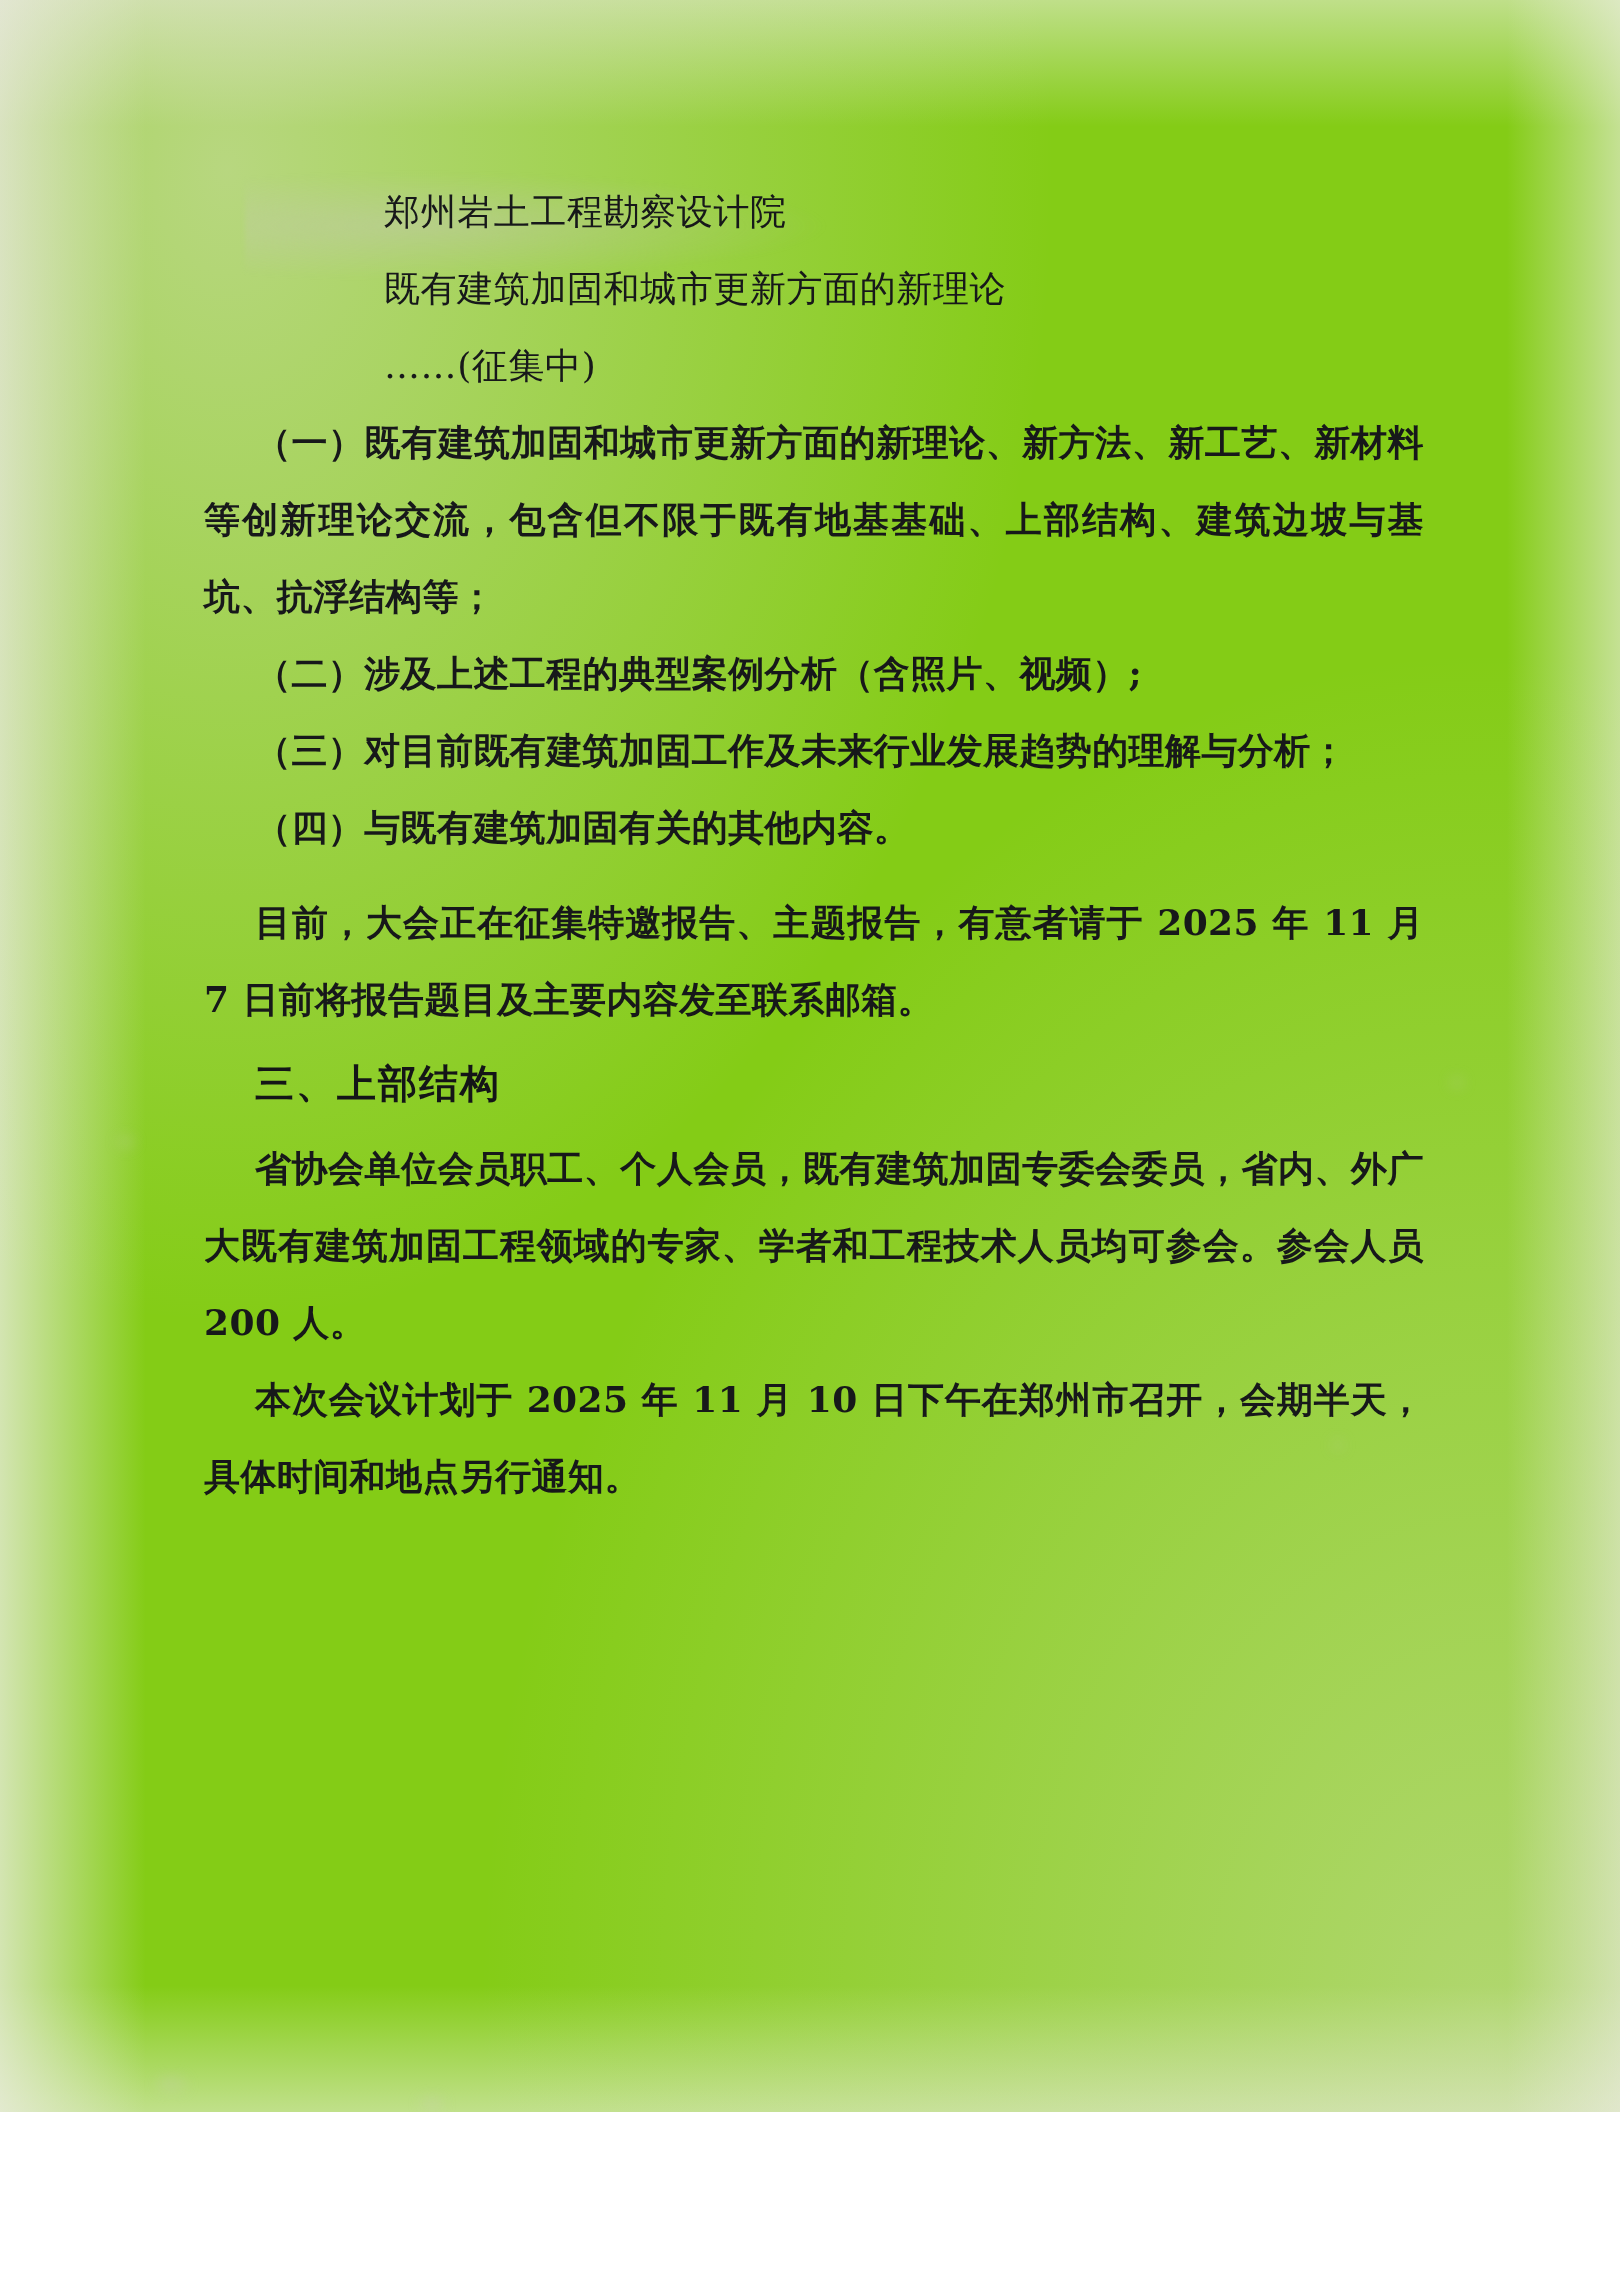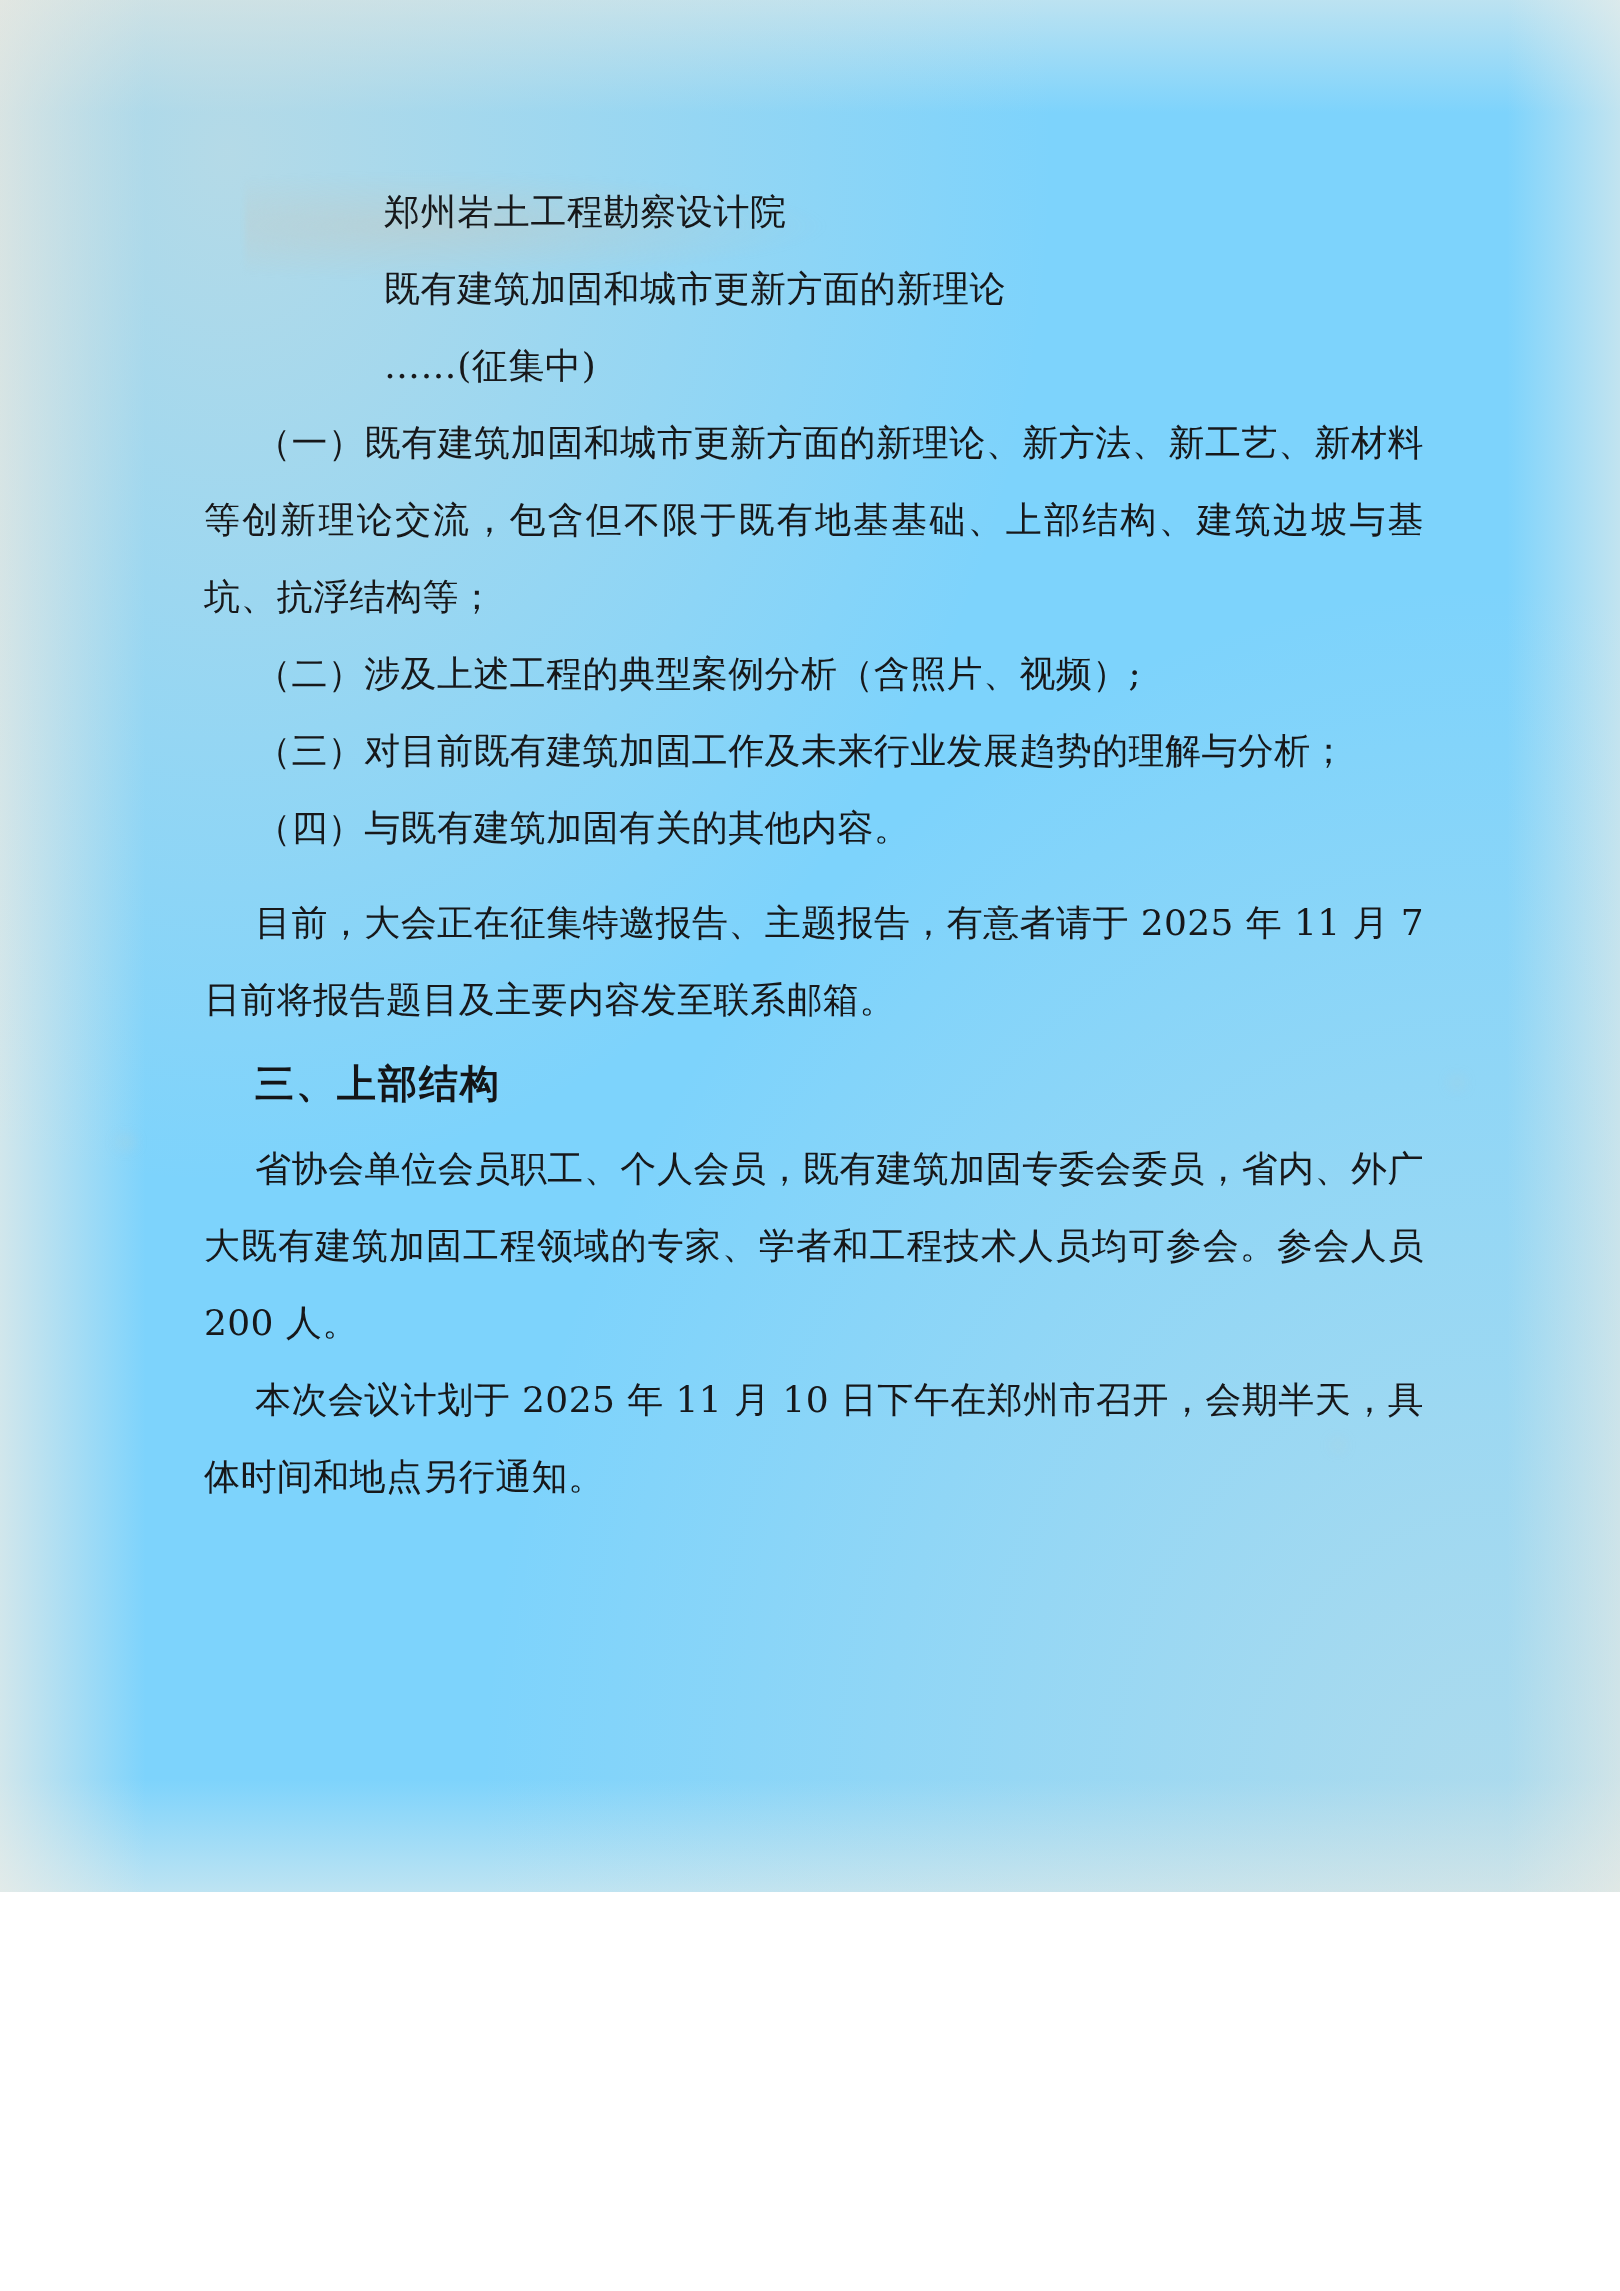--- a/index.html
+++ b/index.html
@@ -6,22 +6,22 @@
     margin: 0;
     padding: 0;
     background: #ffffff;
   }
   body {
     font-family: "DejaVu Serif", serif;
   }
   .page {
     position: relative;
     width: 1620px;
-    height: 1892px;
-    background: #7dd3fc;
+    height: 2112px;
+    background: #84cc16;
     overflow: hidden;
   }
   
   .scan-tint {
     position: absolute;
     inset: 0;
     background:
       radial-gradient(ellipse at 14% 8%, rgba(226,224,214,0.55) 0%, rgba(255,255,255,0) 42%),
       radial-gradient(ellipse at 92% 96%, rgba(230,228,219,0.45) 0%, rgba(255,255,255,0) 48%),
       linear-gradient(90deg, rgba(238,237,230,0.75) 0%, rgba(255,255,255,0) 9%),
@@ -75,21 +75,21 @@
   }
   .gap-md { height: 17.6px; }
   .para {
     font-size: 36px;
     line-height: 77px;
     letter-spacing: 0.4px;
     text-align: justify;
     text-justify: inter-ideograph;
     color: #17181a;
   }
-  .para.first { text-indent: 51px; }
+  .para.first { text-indent: 51px; font-weight: bold; }
 </style>
 </head>
 <body>
 
 <div class="page">
   <div class="scan-tint"></div>
   <div class="faint-stamp"></div>
   <div class="blotch" style="left:118px; top:1137px; width:15.7px; height:9.8px;"></div>
   <div class="blotch" style="left:1451px; top:1078px; width:11.8px; height:8.8px;"></div>
   <div class="blotch" style="left:1333px; top:1441px; width:9.8px; height:7.8px;"></div>

